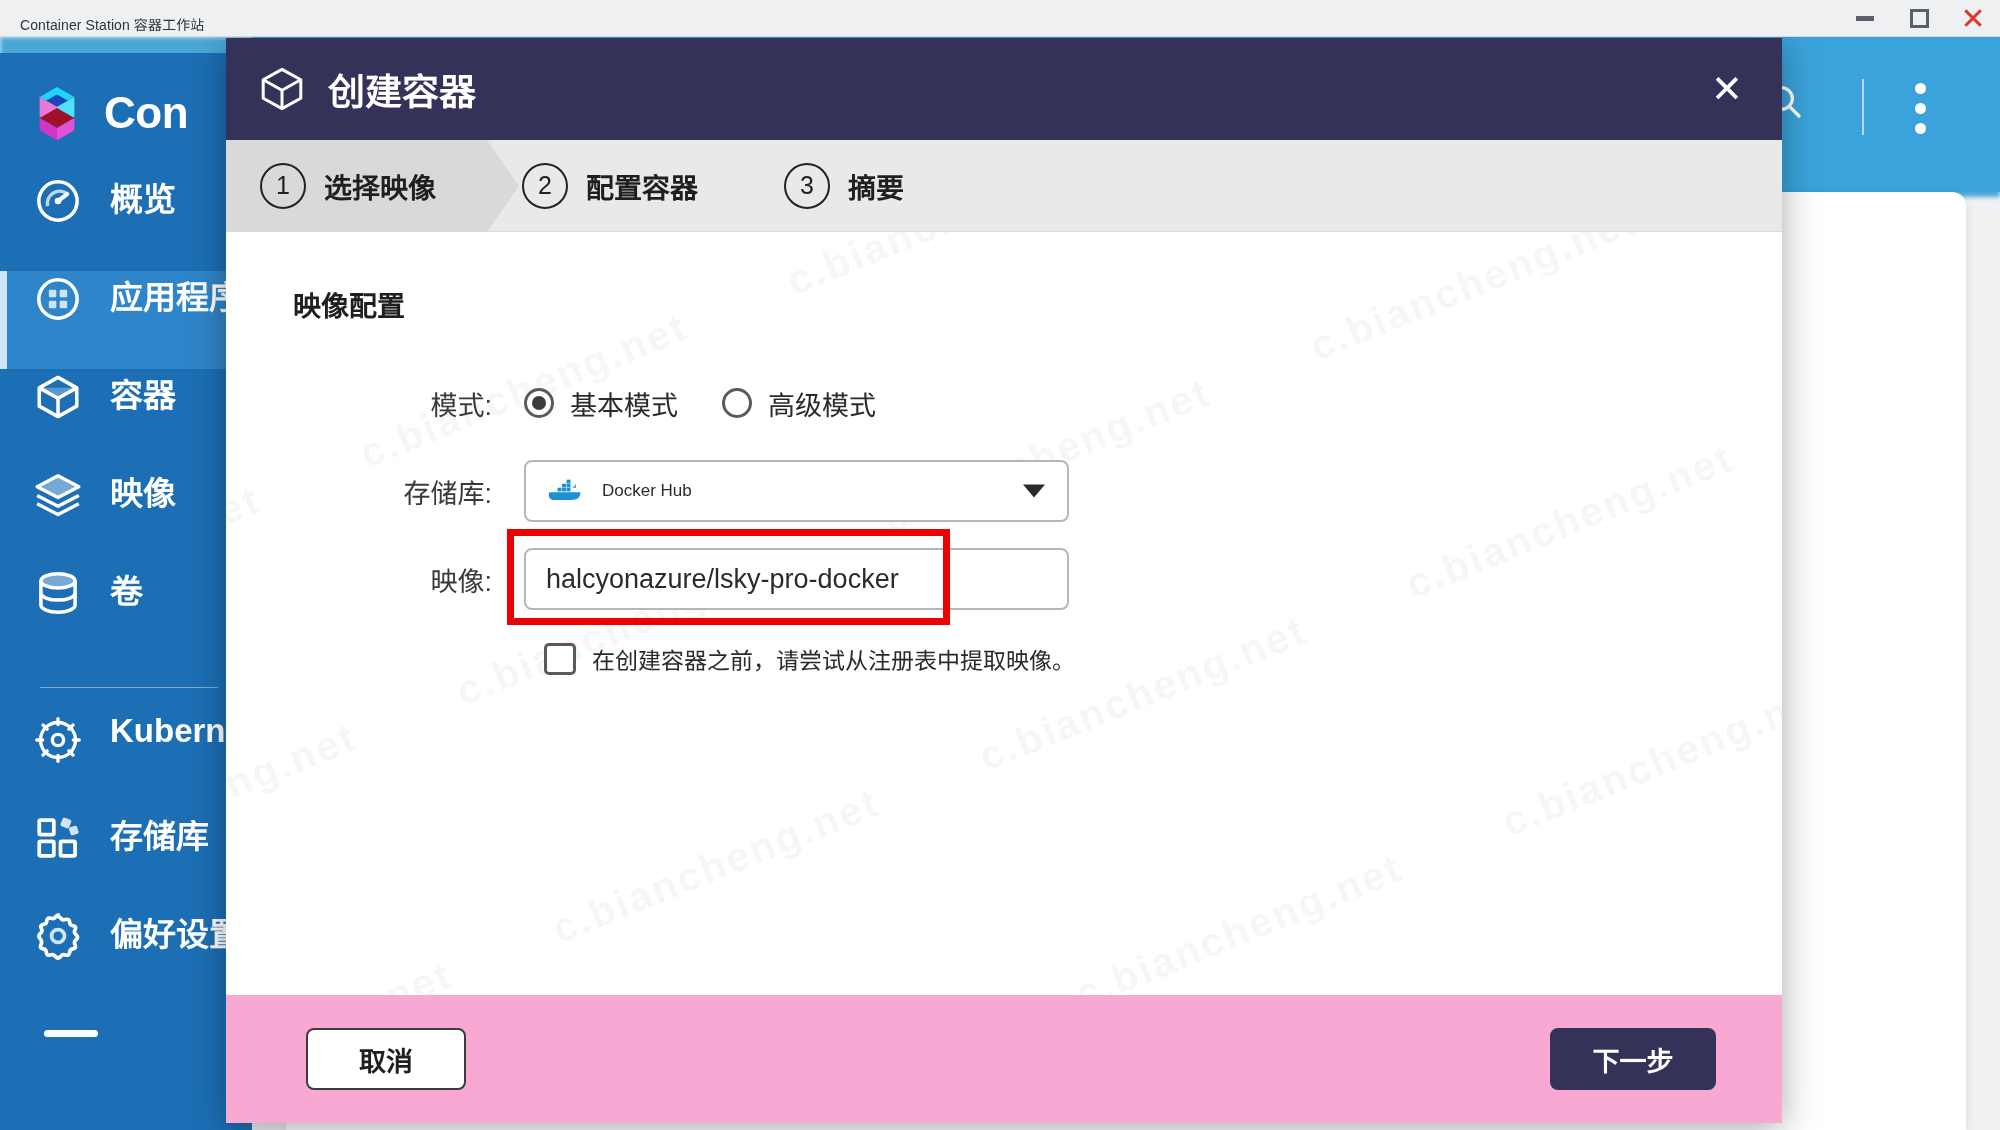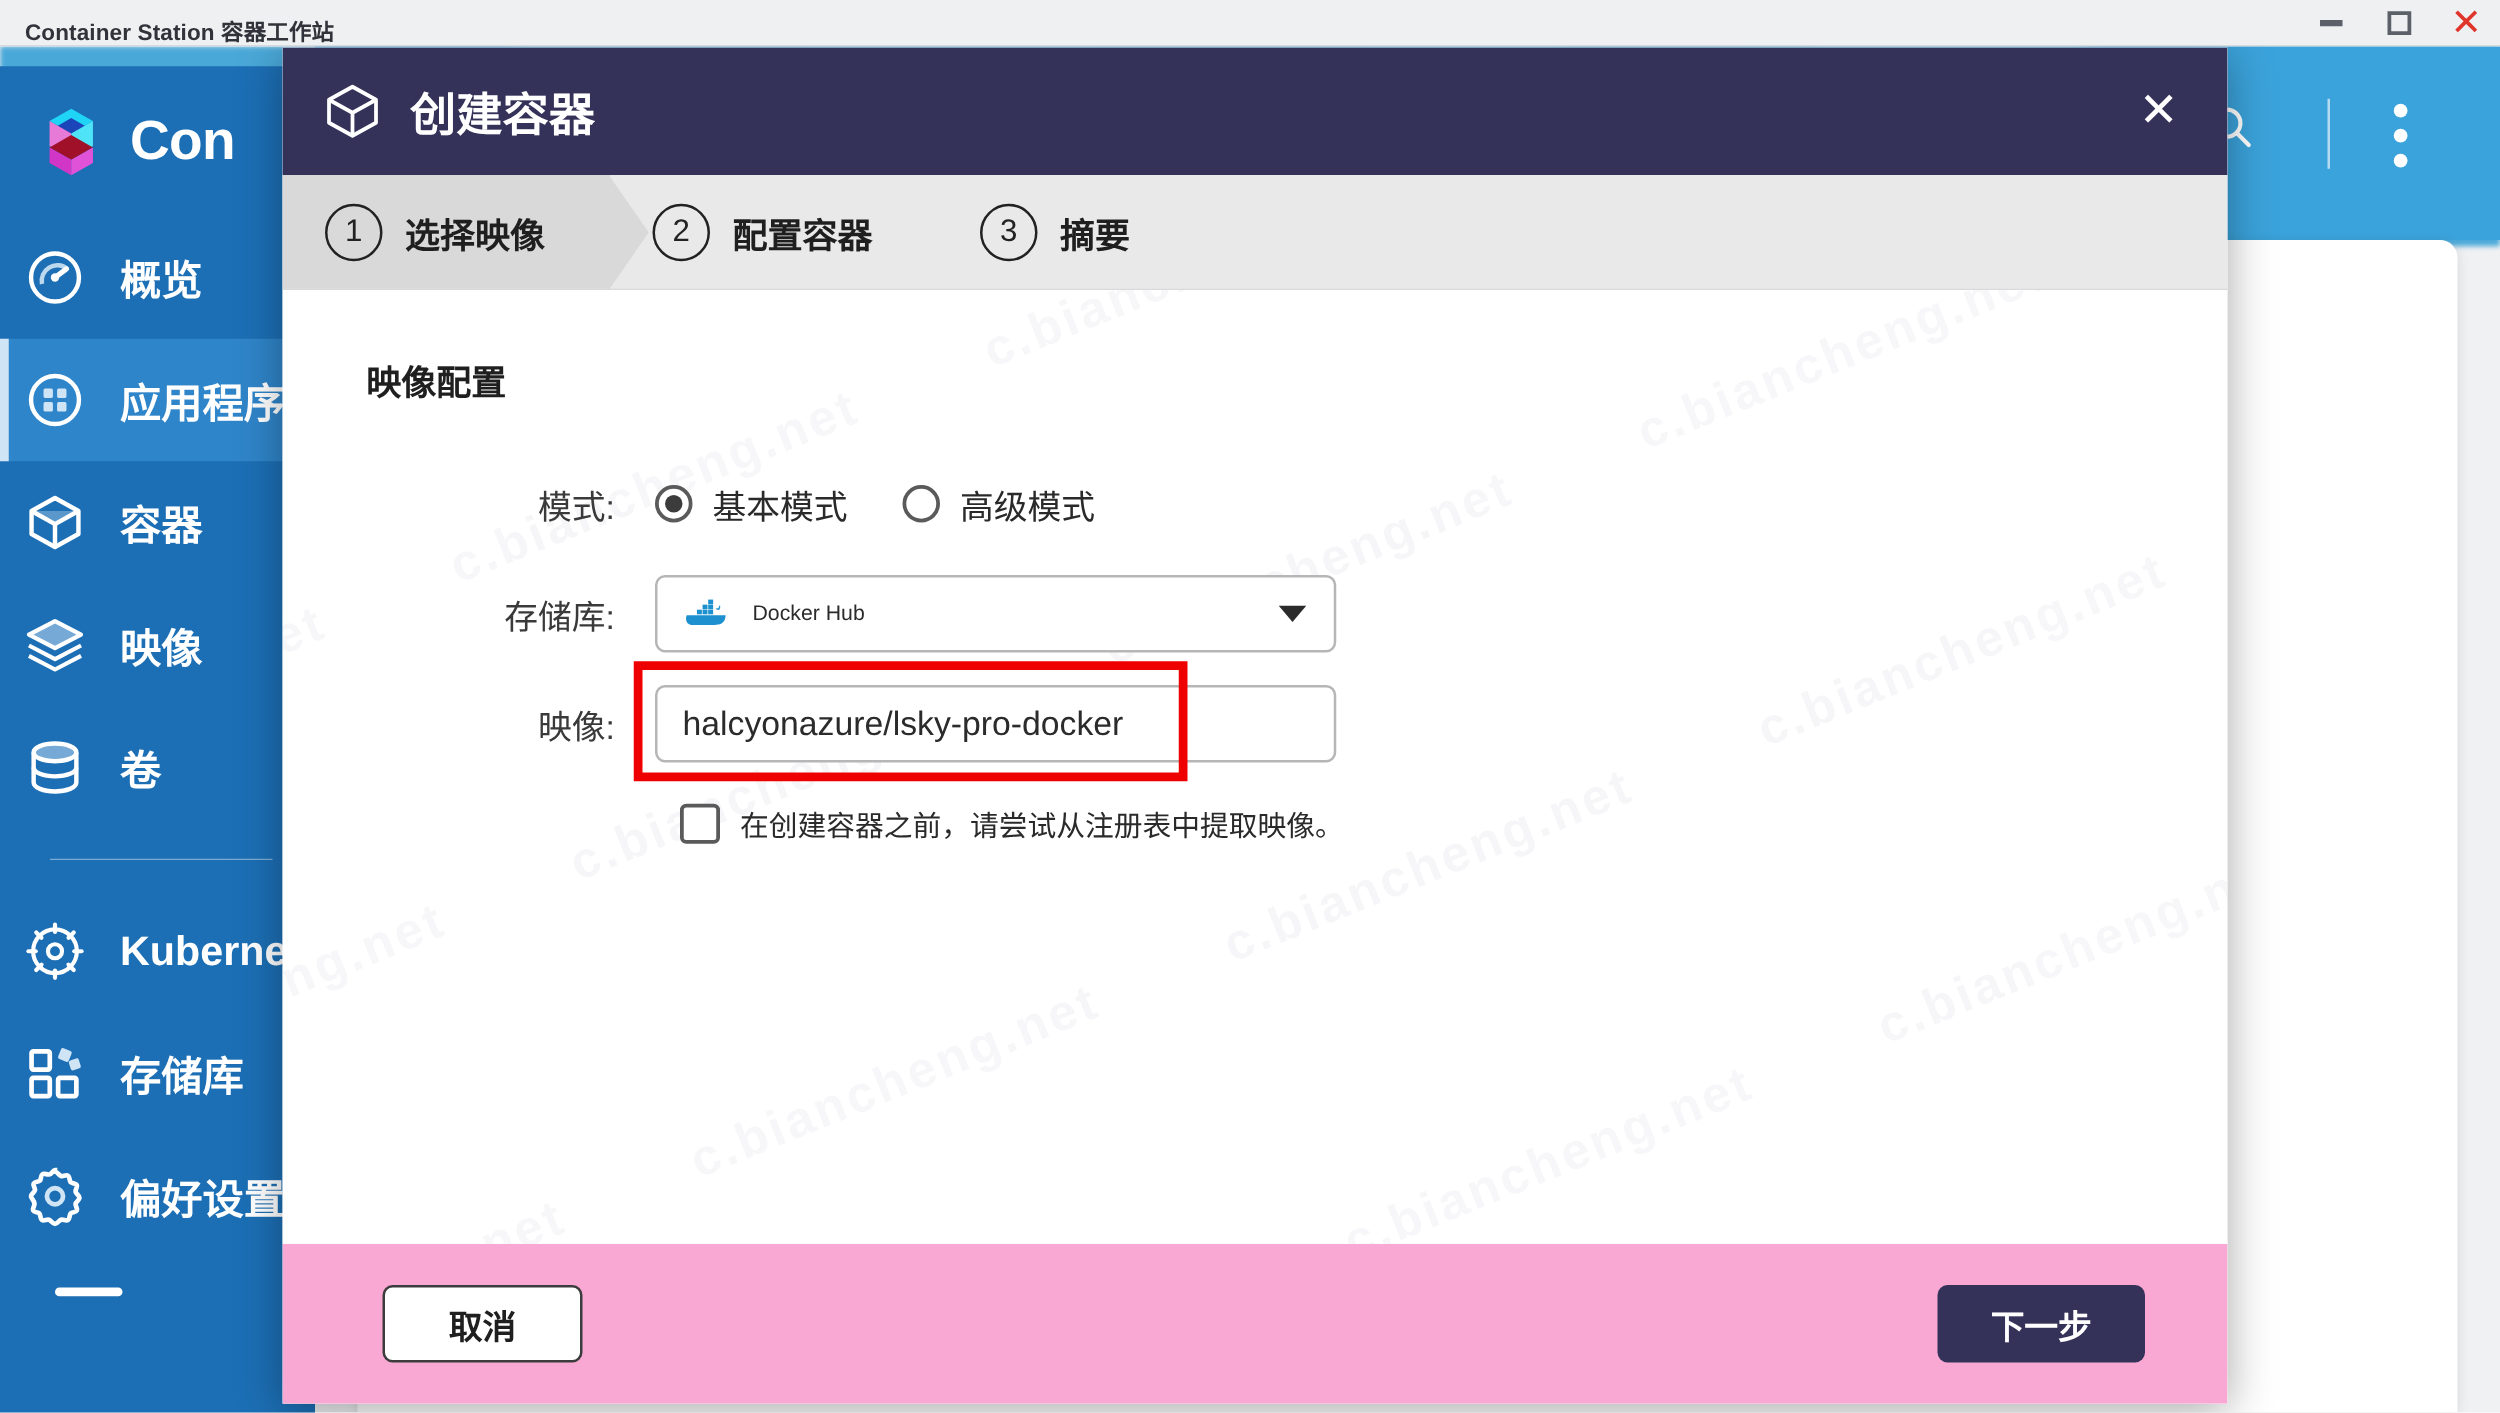--- a/index.html
+++ b/index.html
@@ -15,21 +15,21 @@
   .titlebar {
     position: absolute; top: 0; left: 0;
     width: 2000px; height: 37px;
     background: #eef0f2;
     border-bottom: 1px solid #d6d9dd;
     display: flex; align-items: center;
     z-index: 40;
   }
   .titlebar-text {
     margin-left: 20px;
-    font-size: 18px; font-weight: 700; color: #30343a;
+    font-size: 14px; font-weight: 400; color: #30343a;
     letter-spacing: 0.1px;
     white-space: nowrap;
     margin-top: 12px;
   }
   .win-controls {
     position: absolute; right: 0; top: 0; height: 37px;
     display: flex; align-items: center;
   }
   .win-btn {
     width: 54px; height: 37px;
@@ -80,22 +80,22 @@
     height: 120px; padding-left: 26px;
   }
   .brand-logo { width: 62px; height: 62px; flex: none; }
   .brand-text {
     margin-left: 16px;
     font-size: 44px; font-weight: 700; color: #ffffff;
     white-space: nowrap; letter-spacing: -0.5px;
   }
   .nav-item {
     position: relative;
-    display: flex; align-items: center;
-    height: 98px; padding-left: 16px;
+    display: flex; 
+    height: 98px; padding-left: 30px;
   }
   .nav-item.active { background: #2f85c9; }
   .nav-item.active::before {
     content: ""; position: absolute; left: 0; top: 0;
     width: 7px; height: 100%; background: #cfe4f5;
   }
   .nav-icon {
     width: 56px; height: 56px; flex: none;
     display: flex; align-items: center; justify-content: center;
   }

